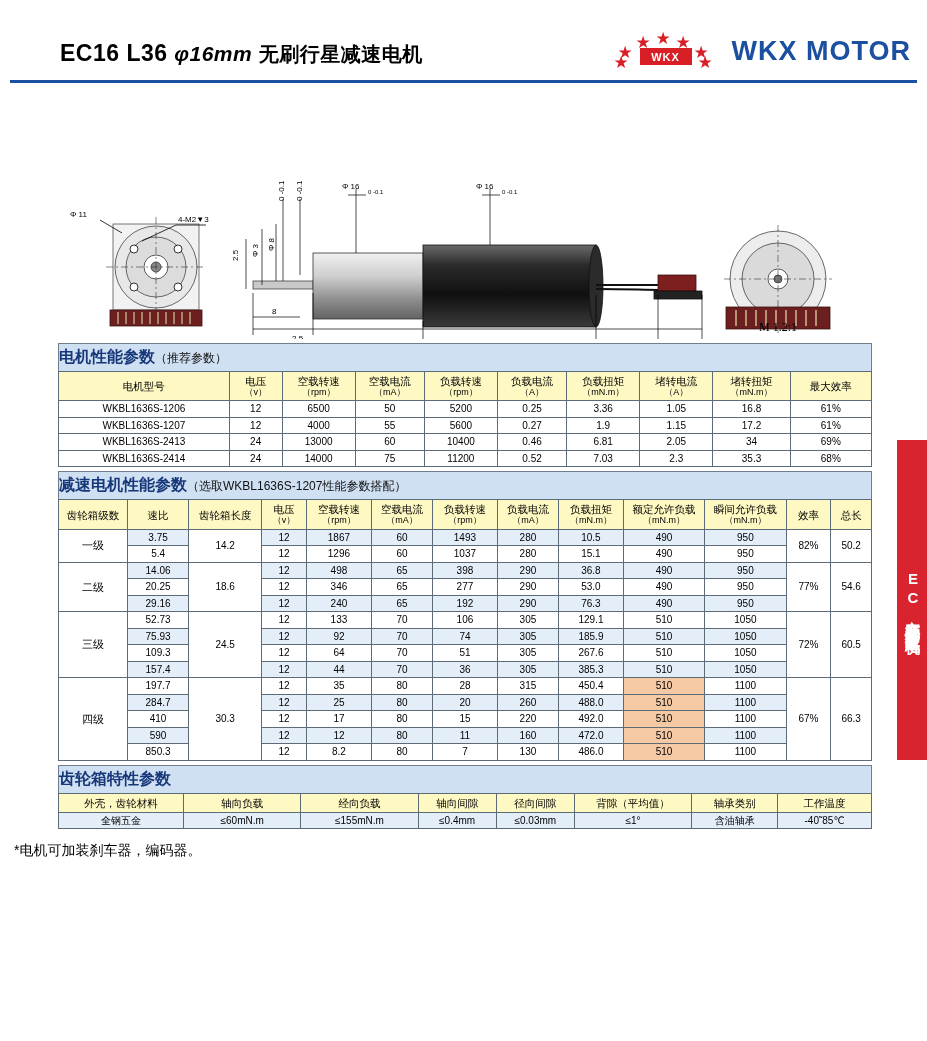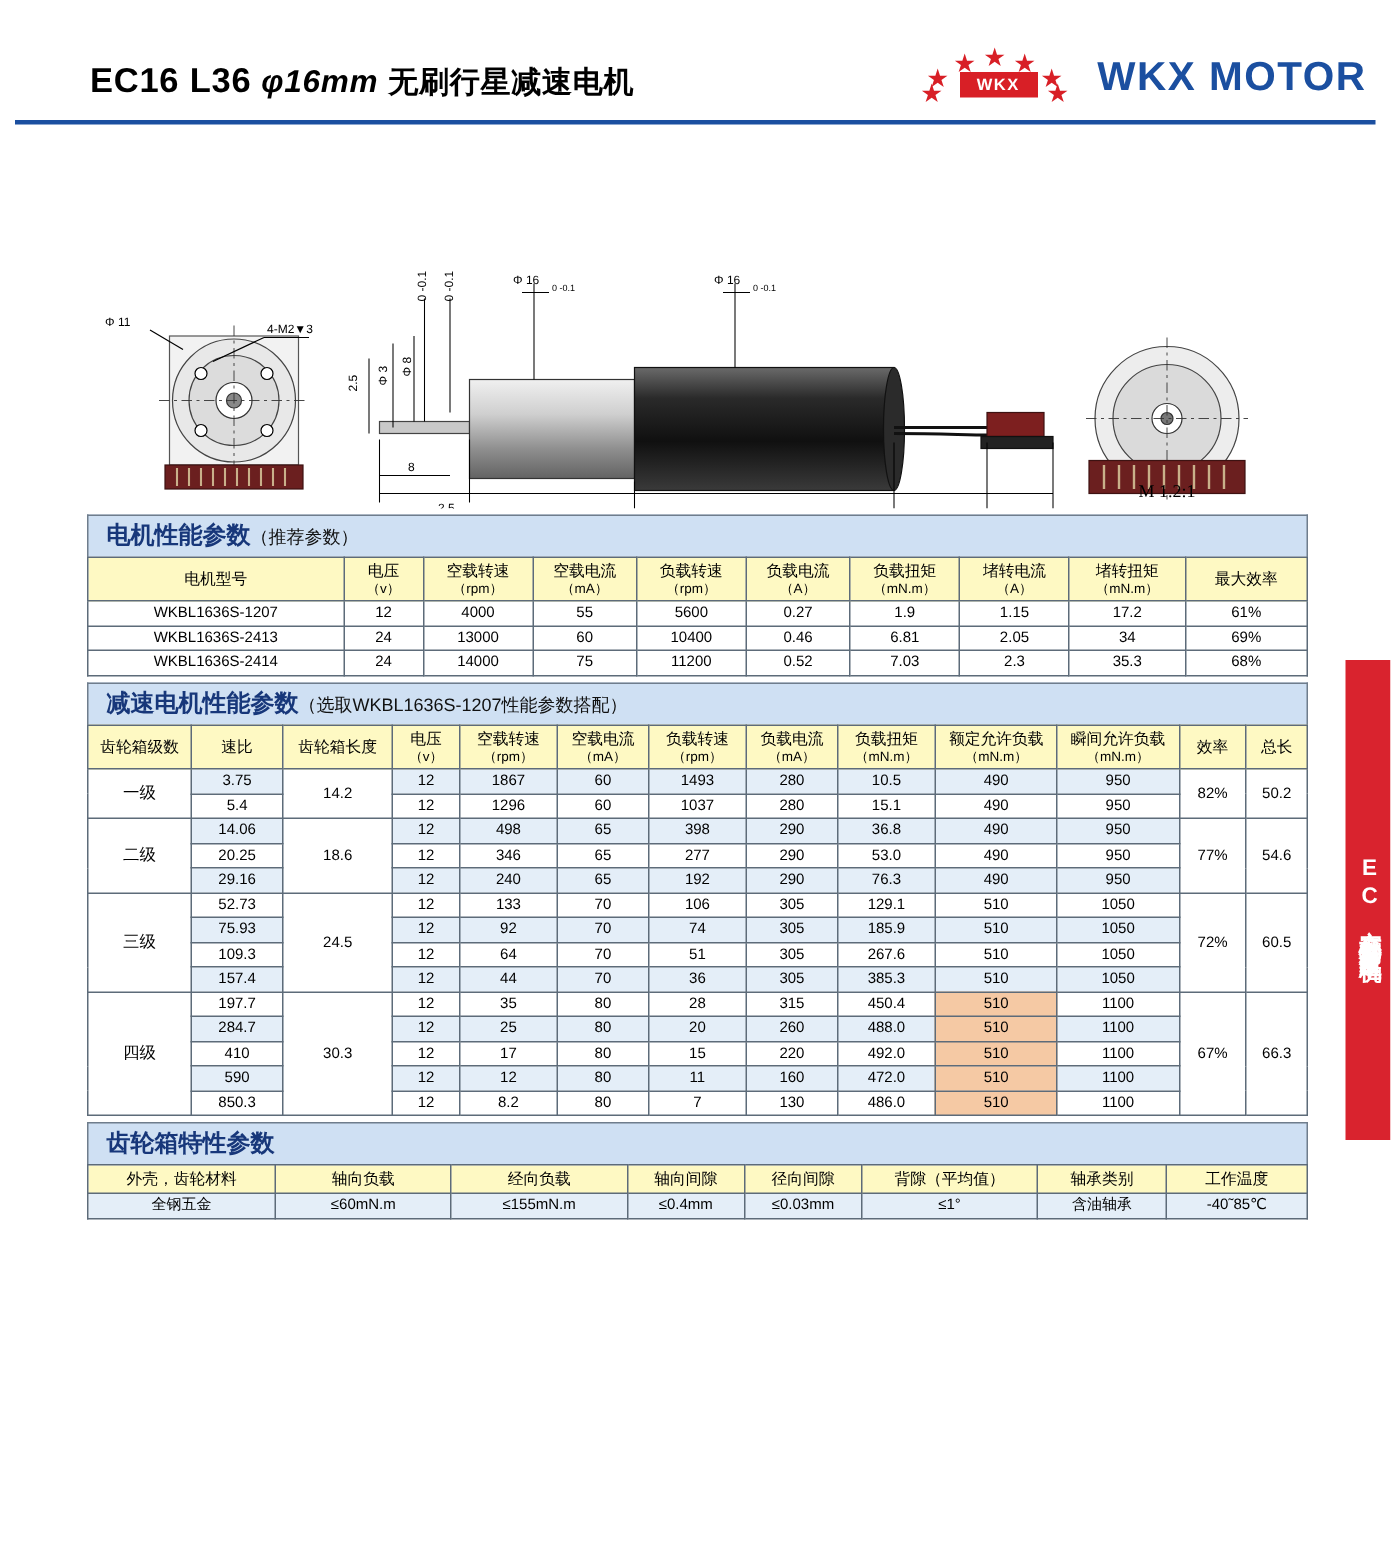--- a/index.html
+++ b/index.html
@@ -56,21 +56,21 @@
   .drawing svg{display:block;}
   .scale-label{
     position:absolute;right:120px;bottom:4px;
     font-size:12px;font-family:Liberation Serif, serif;
   }
   
   .section-bar{
     background:#cfe0f3;
     border:1px solid #6f7d8c;
     border-bottom:none;
-    padding:3px 12px;
+    padding:3px 0;
     font-size:16px;font-weight:bold;
     color:#17377a;
   }
   .section-bar .sub{
     font-size:12px;font-weight:normal;color:#111;
   }
   .tables{
     margin:4px 55px 0 58px;
   }
   table{
@@ -293,20 +293,32 @@
           <td>空载电流<small>（mA）</small></td>
           <td>负载转速<small>（rpm）</small></td>
           <td>负载电流<small>（A）</small></td>
           <td>负载扭矩<small>（mN.m）</small></td>
           <td>堵转电流<small>（A）</small></td>
           <td>堵转扭矩<small>（mN.m）</small></td>
           <td>最大效率</td>
         </tr>
       </tbody>
     <tbody id="motor-body">
+        <tr>
+          <td>WKBL1636S-1206</td>
+          <td>12</td>
+          <td>6500</td>
+          <td>50</td>
+          <td>5200</td>
+          <td>0.25</td>
+          <td>3.36</td>
+          <td>1.05</td>
+          <td>16.8</td>
+          <td>61%</td>
+        </tr>
         <tr>
           <td>WKBL1636S-1207</td>
           <td>12</td>
           <td>4000</td>
           <td>55</td>
           <td>5600</td>
           <td>0.27</td>
           <td>1.9</td>
           <td>1.15</td>
           <td>17.2</td>
@@ -584,15 +596,16 @@
           <td>≤0.03mm</td>
           <td>≤1°</td>
           <td>含油轴承</td>
           <td>-40˜85℃</td>
         </tr>
       </tbody>
   </table>
 </div>
 
 <div class="notes">
+  <div>*电机可加装刹车器，编码器。</div>
 </div>
 
 <div class="vtab">EC空心杯无刷行星减速电机</div>
 
 </body></html>

